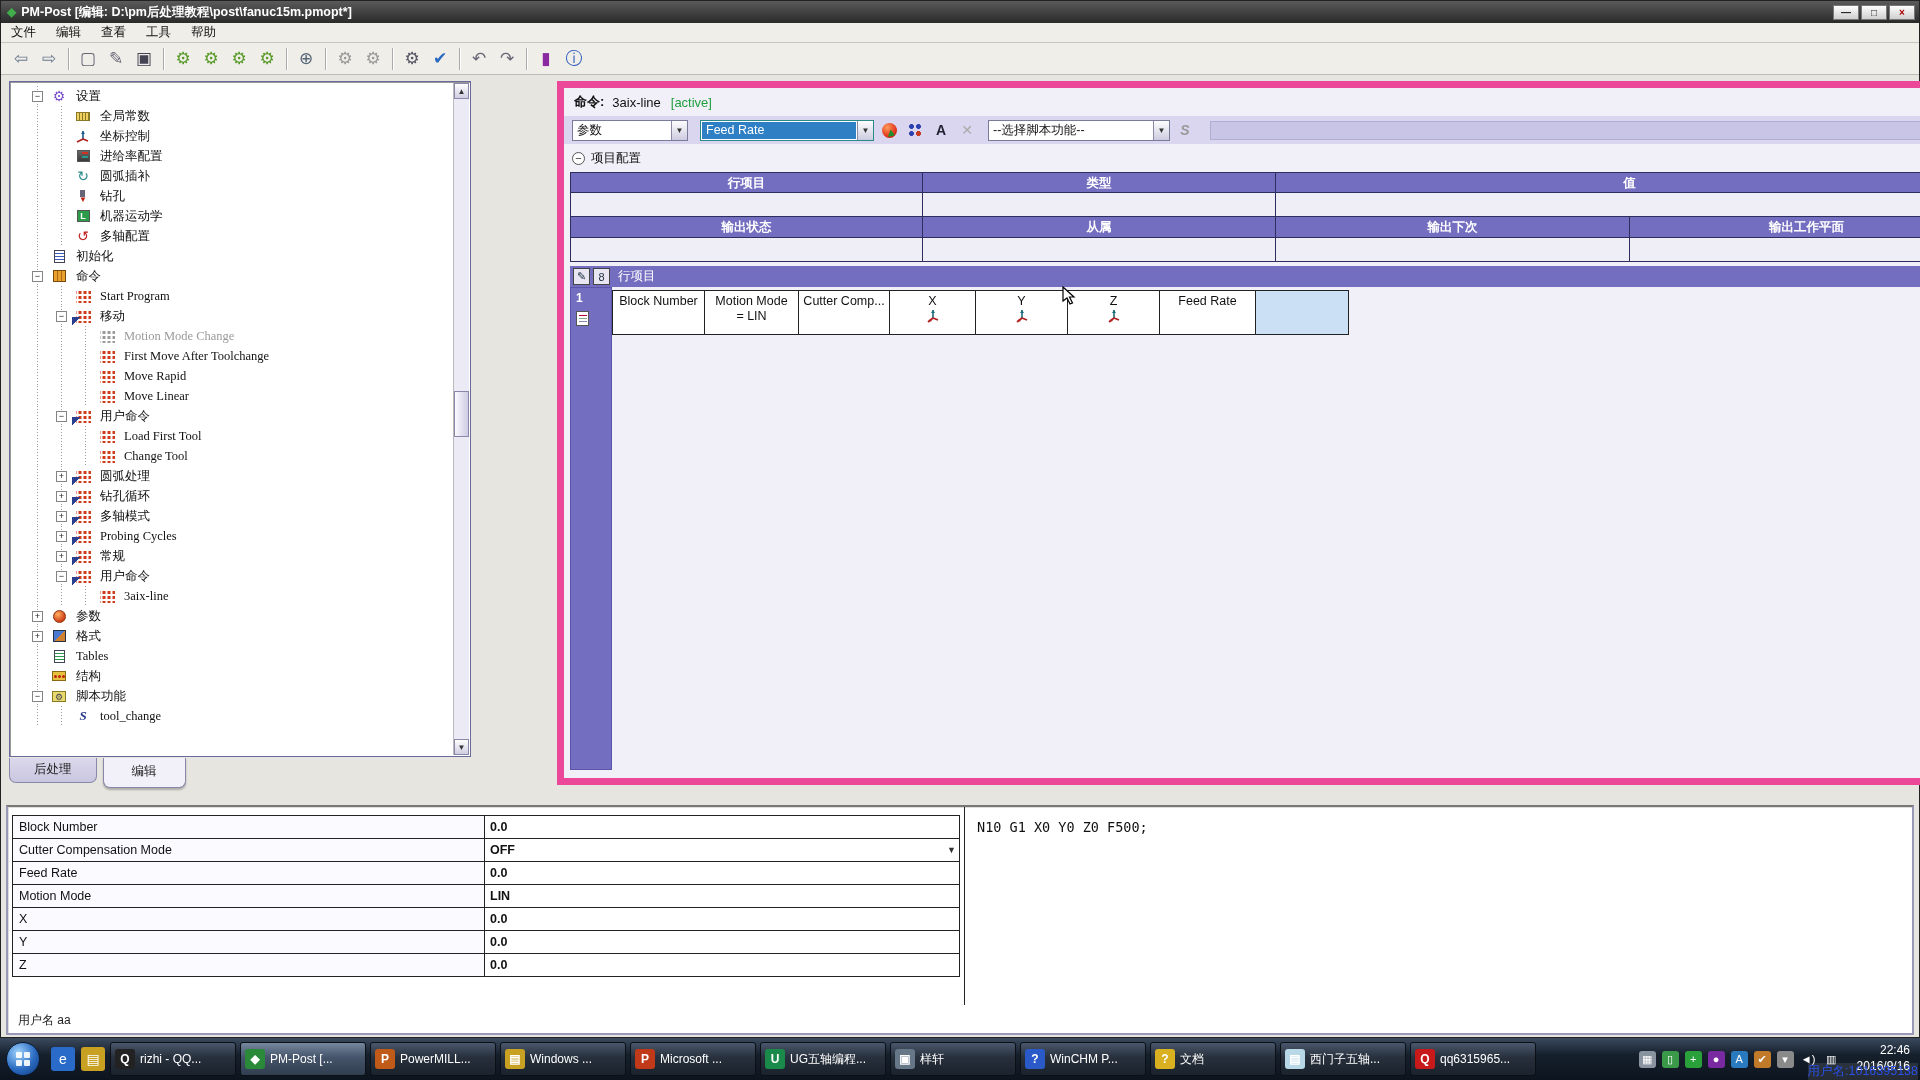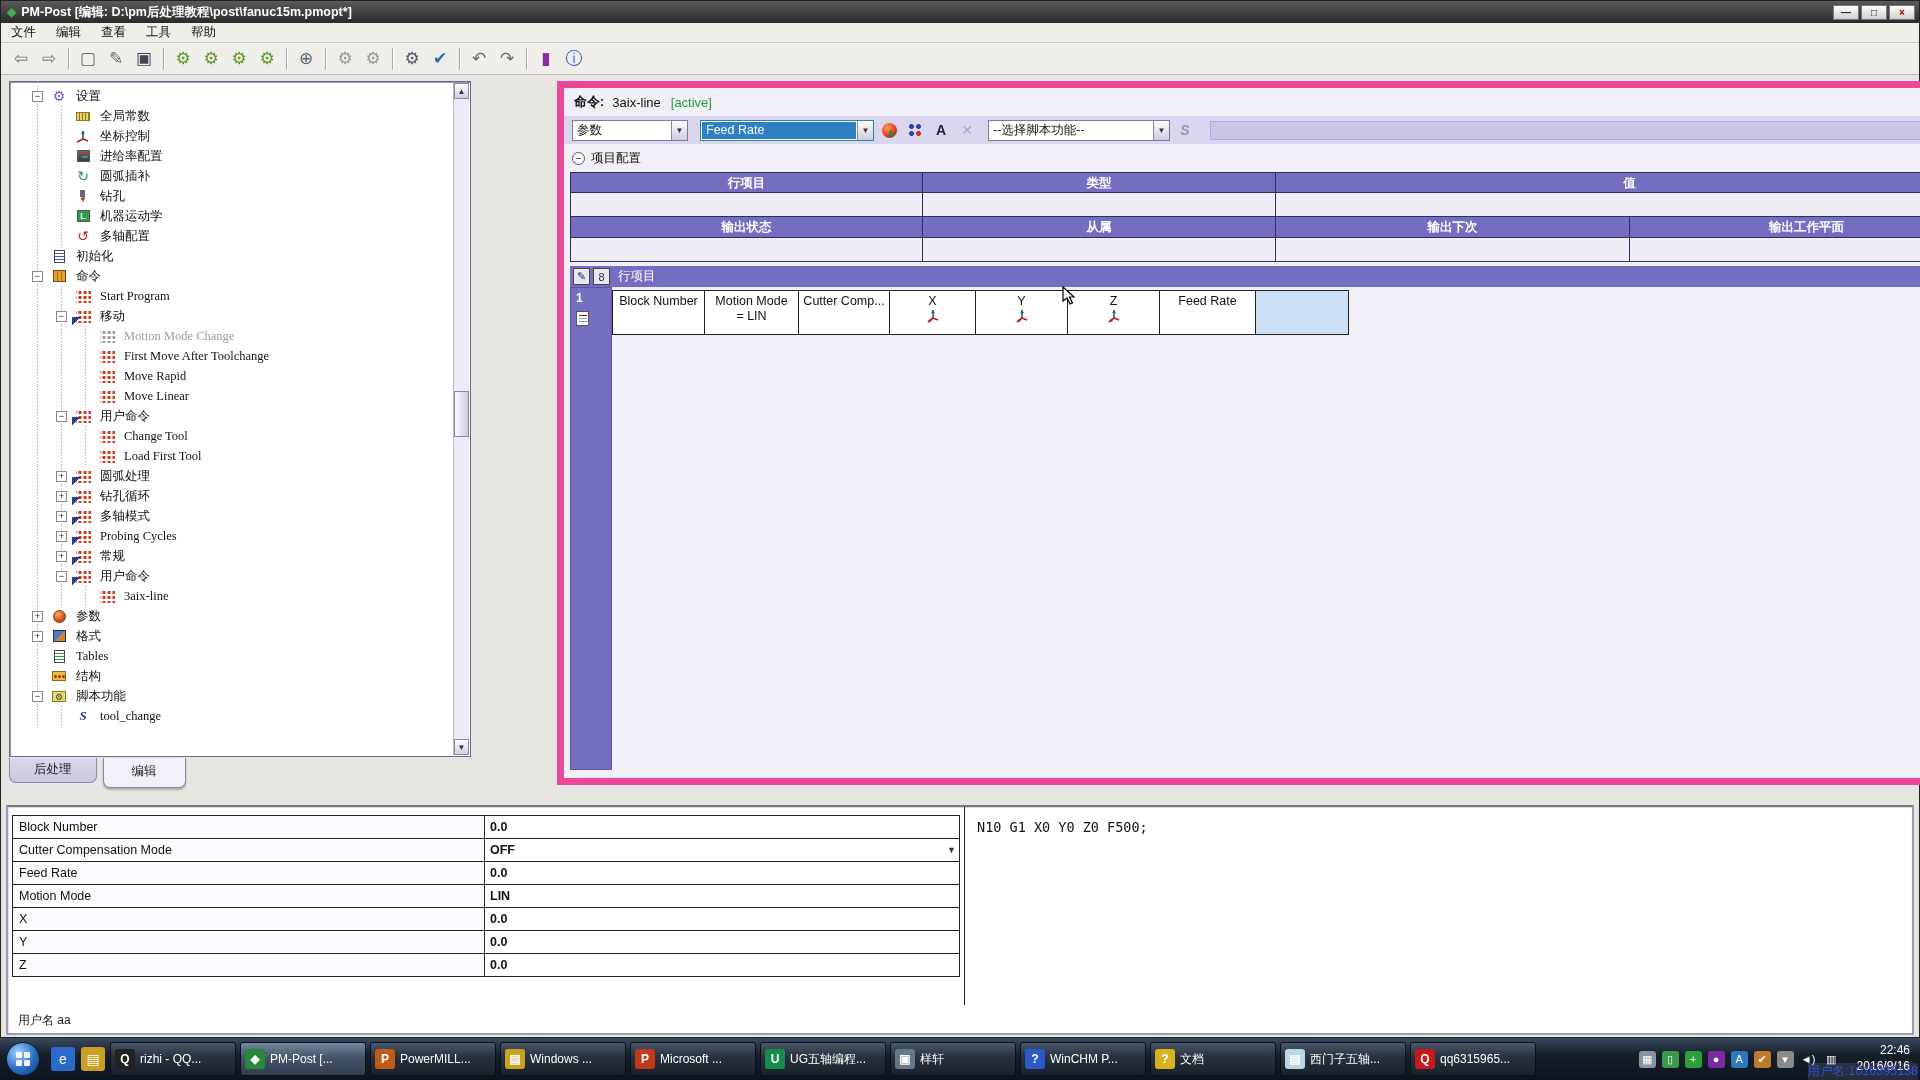--- a/index.html
+++ b/index.html
@@ -370,30 +370,30 @@
             </span>
             <span class="tlabel">用户命令</span>
           </div>
           <div class="trow">
             <span class="tguide"></span>
             <span class="tguide"></span>
             <span class="tstub"></span>
             <span class="ticon">
               <span class="ic-dots"></span>
             </span>
+            <span class="tlabel">Load First Tool</span>
+          </div>
+          <div class="trow">
+            <span class="tguide"></span>
+            <span class="tguide"></span>
+            <span class="tstub"></span>
+            <span class="ticon">
+              <span class="ic-dots"></span>
+            </span>
             <span class="tlabel">Change Tool</span>
-          </div>
-          <div class="trow">
-            <span class="tguide"></span>
-            <span class="tguide"></span>
-            <span class="tstub"></span>
-            <span class="ticon">
-              <span class="ic-dots"></span>
-            </span>
-            <span class="tlabel">Load First Tool</span>
           </div>
           <div class="trow">
             <span class="tguide"></span>
             <span class="tstub">
               <span class="tbox">+</span>
             </span>
             <span class="ticon">
               <span class="ic-dots">
                 <span class="fcorner"></span>
               </span>

